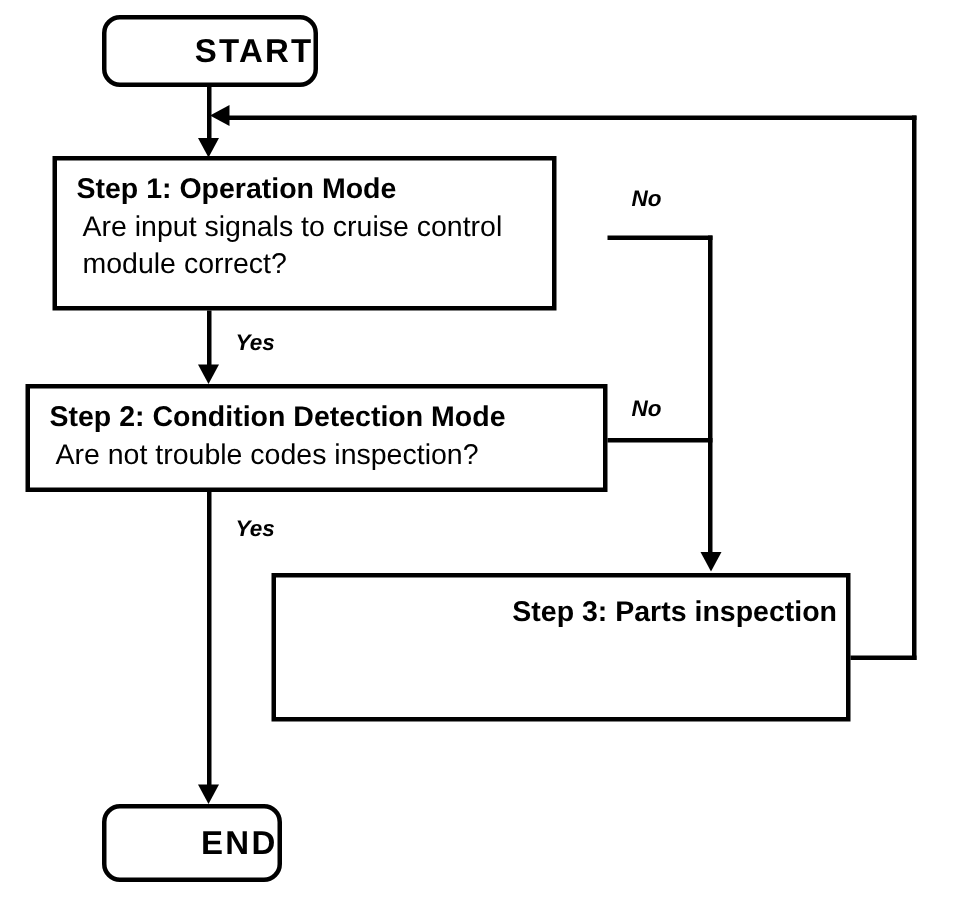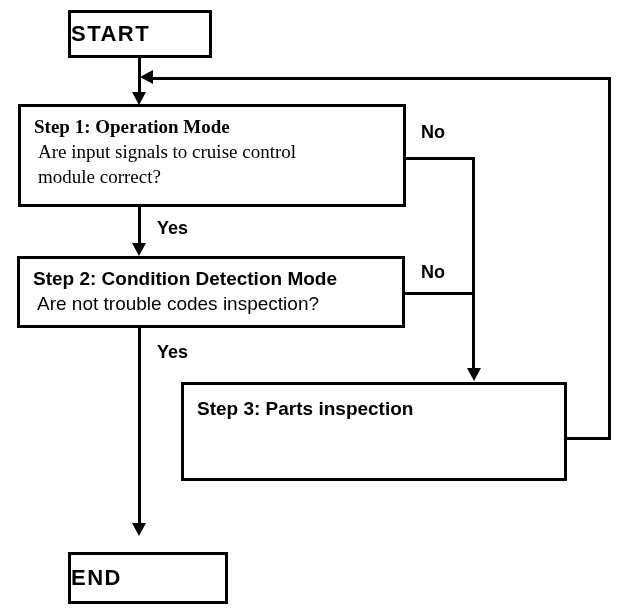--- a/index.html
+++ b/index.html
@@ -18,21 +18,22 @@
   }
   .node {
     position: absolute;
     box-sizing: border-box;
     border: 3px solid #000000;
     background: #ffffff;
   }
   .node.terminator {
     display: flex;
     align-items: center;
-    justify-content: flex-start;
+    justify-content: flex-end;
+    border-radius: 12px;
   }
   .term-label {
     font-weight: bold;
     font-size: 22px;
     letter-spacing: 1.5px;
   }
   .proc-body {
     position: absolute;
     left: 13px;
     top: 8px;
@@ -47,22 +48,23 @@
   .proc-text {
     font-weight: normal;
     font-size: 19px;
     line-height: 25px;
     margin-left: 4px;
     white-space: pre-line;
   }
   .edge-label {
     position: absolute;
     font-weight: bold;
-    font-size: 18px;
+    font-size: 15px;
     line-height: 19px;
+    font-style: italic;
   }
   .line-v, .line-h {
     position: absolute;
     background: #000000;
   }
   .arrow-down {
     position: absolute;
     width: 0;
     height: 0;
     border-left: 7px solid transparent;
@@ -85,21 +87,21 @@
 
   <div class="node terminator" style="left:68px; top:10px; width:144px; height:48px;">
     <span class="term-label">START</span>
   </div>
 
   <div class="line-v" style="left:138px; top:58px; width:3px; height:38px;"></div>
   <div class="arrow-down" style="left:132px; top:92px;"></div>
 
   <div class="arrow-left" style="left:140px; top:70px;"></div>
 
-  <div class="node" style="left:18px; top:104px; width:388px; height:103px;font-family:Liberation Serif, serif;">
+  <div class="node" style="left:35px; top:104px; width:336px; height:103px;">
     <div class="proc-body">
       <div class="proc-title">Step 1: Operation Mode</div>
       <div class="proc-text">Are input signals to cruise control
 module correct?</div>
     </div>
   </div>
 
   <div class="edge-label" style="left:421px; top:123px;">No</div>
   <div class="line-h" style="left:405px; top:157px; width:70px; height:3px;"></div>
 
@@ -118,26 +120,26 @@
   <div class="line-h" style="left:405px; top:292px; width:70px; height:3px;"></div>
 
   <div class="line-v" style="left:472px; top:157px; width:3px; height:215px;"></div>
   <div class="arrow-down" style="left:467px; top:368px;"></div>
 
   <div class="line-v" style="left:138px; top:328px; width:3px; height:200px;"></div>
   <div class="arrow-down" style="left:132px; top:523px;"></div>
   <div class="edge-label" style="left:157px; top:343px;">Yes</div>
 
   <div class="node" style="left:181px; top:382px; width:386px; height:99px;">
-    <div class="proc-body" style="top:12px;">
+    <div class="proc-body" style="top:12px;text-align:right;">
       <div class="proc-title">Step 3: Parts inspection</div>
     </div>
   </div>
 
   <div class="line-h" style="left:567px; top:437px; width:44px; height:3px;"></div>
   <div class="line-v" style="left:608px; top:77px; width:3px; height:363px;"></div>
   <div class="line-h" style="left:150px; top:77px; width:461px; height:3px;"></div>
 
-  <div class="node terminator" style="left:68px; top:552px; width:160px; height:52px;">
+  <div class="node terminator" style="left:68px; top:536px; width:120px; height:52px;">
     <span class="term-label">END</span>
   </div>
 
 </div>
 
 </body></html>

